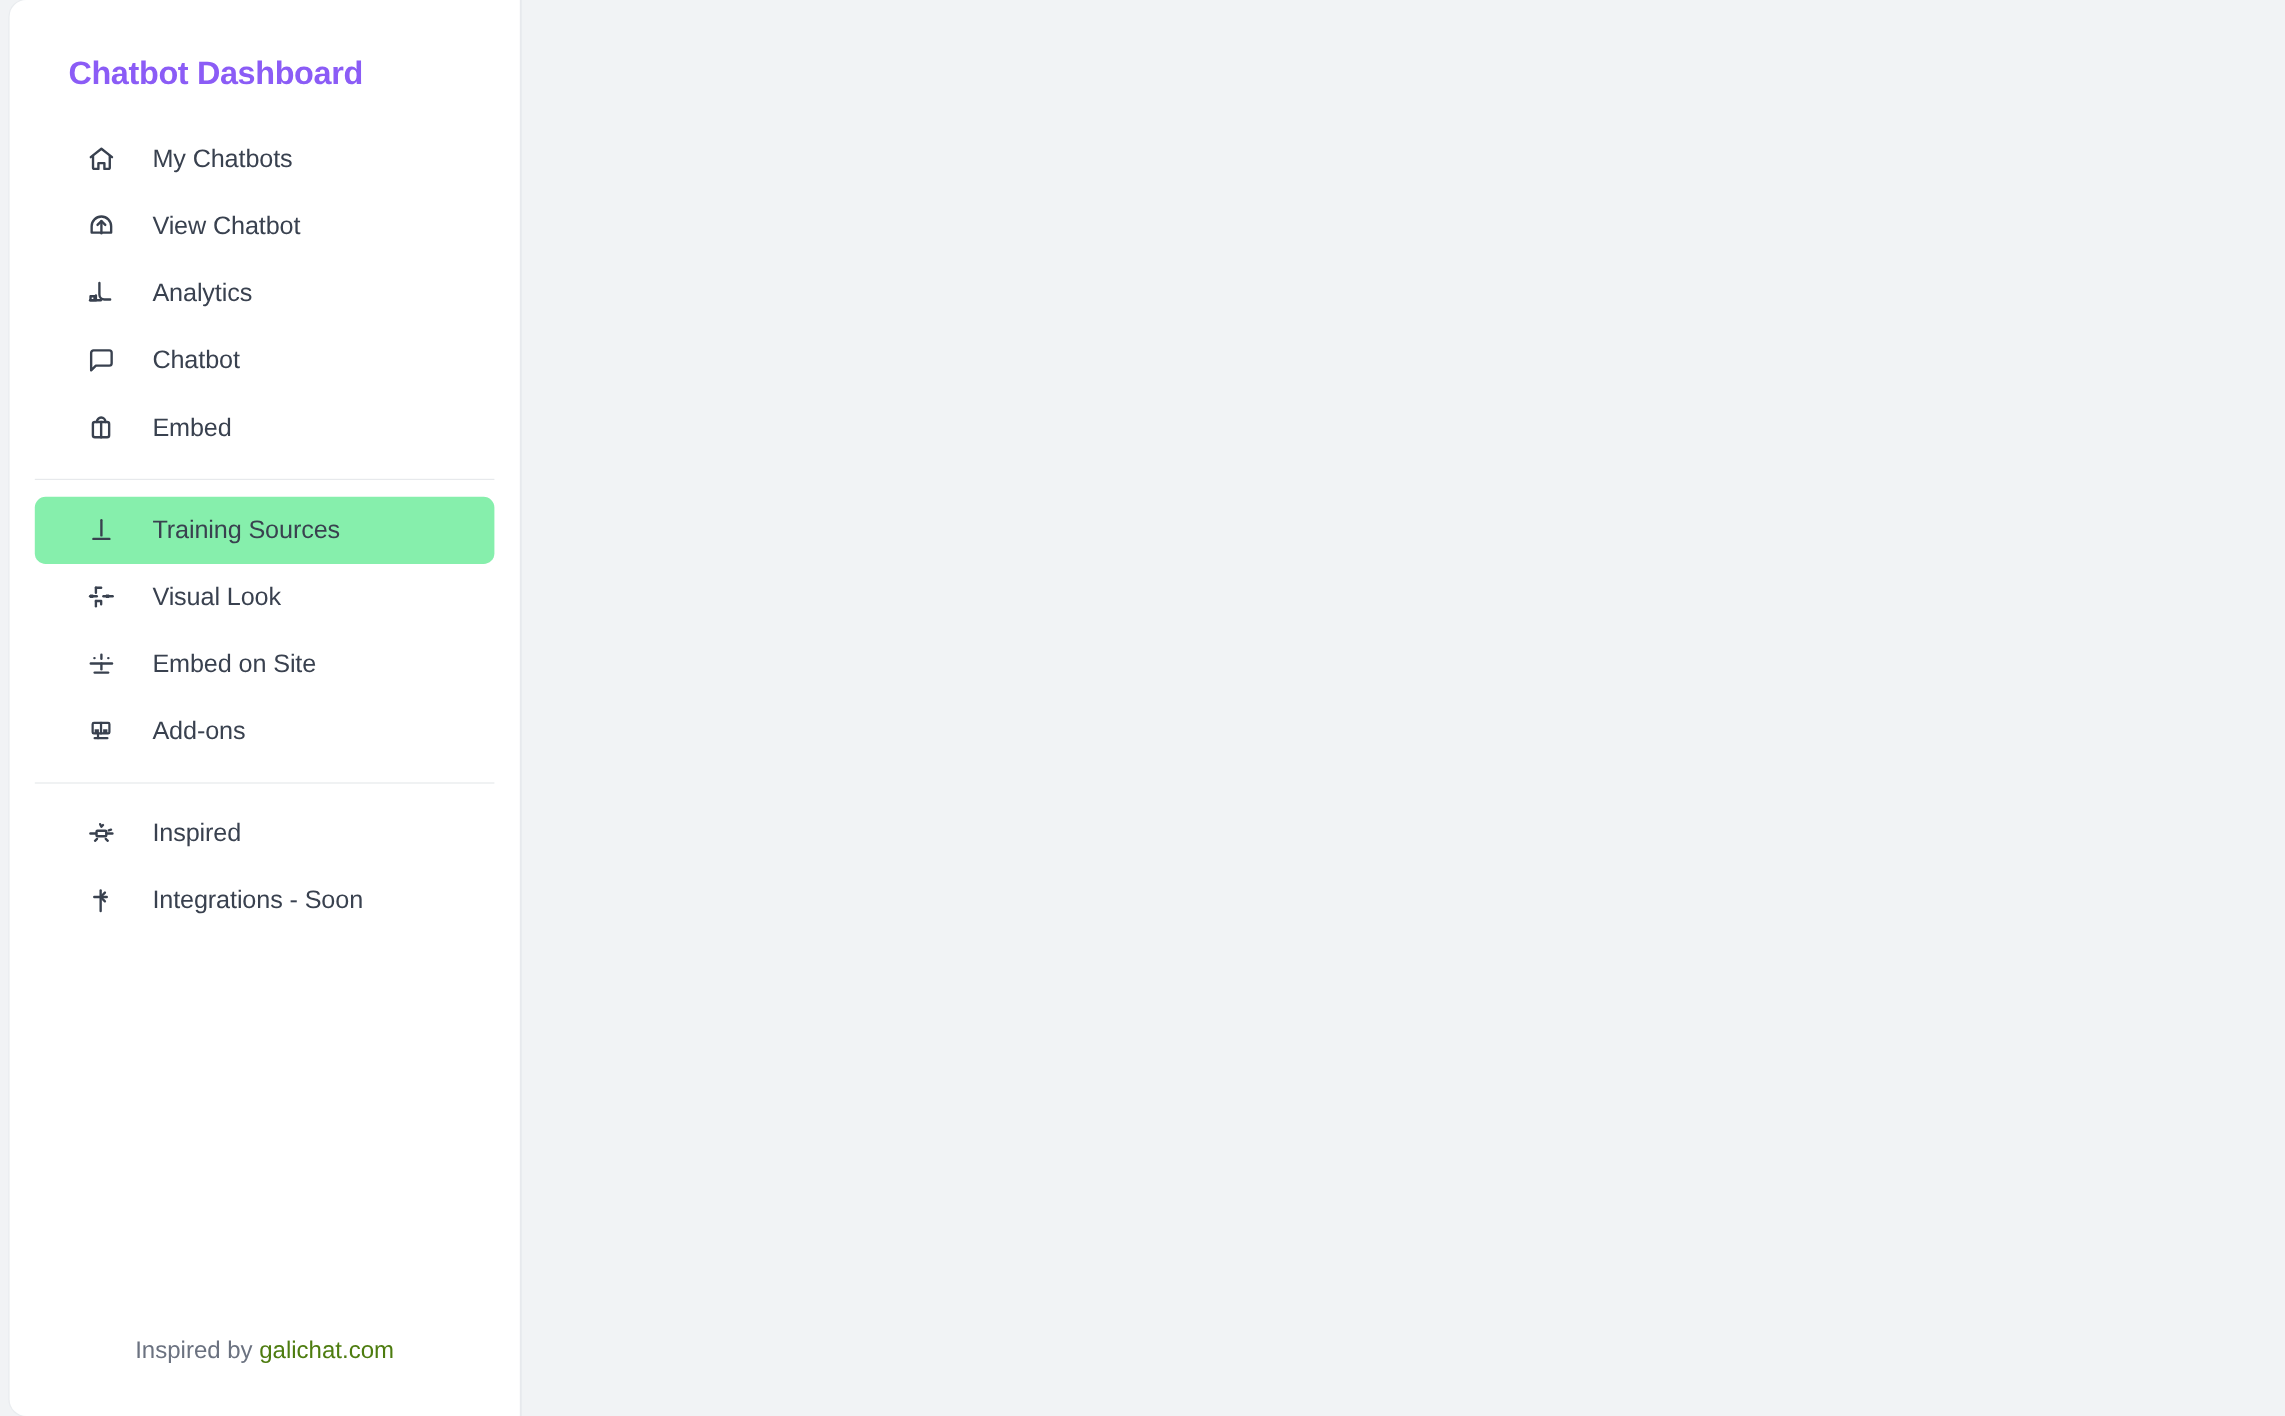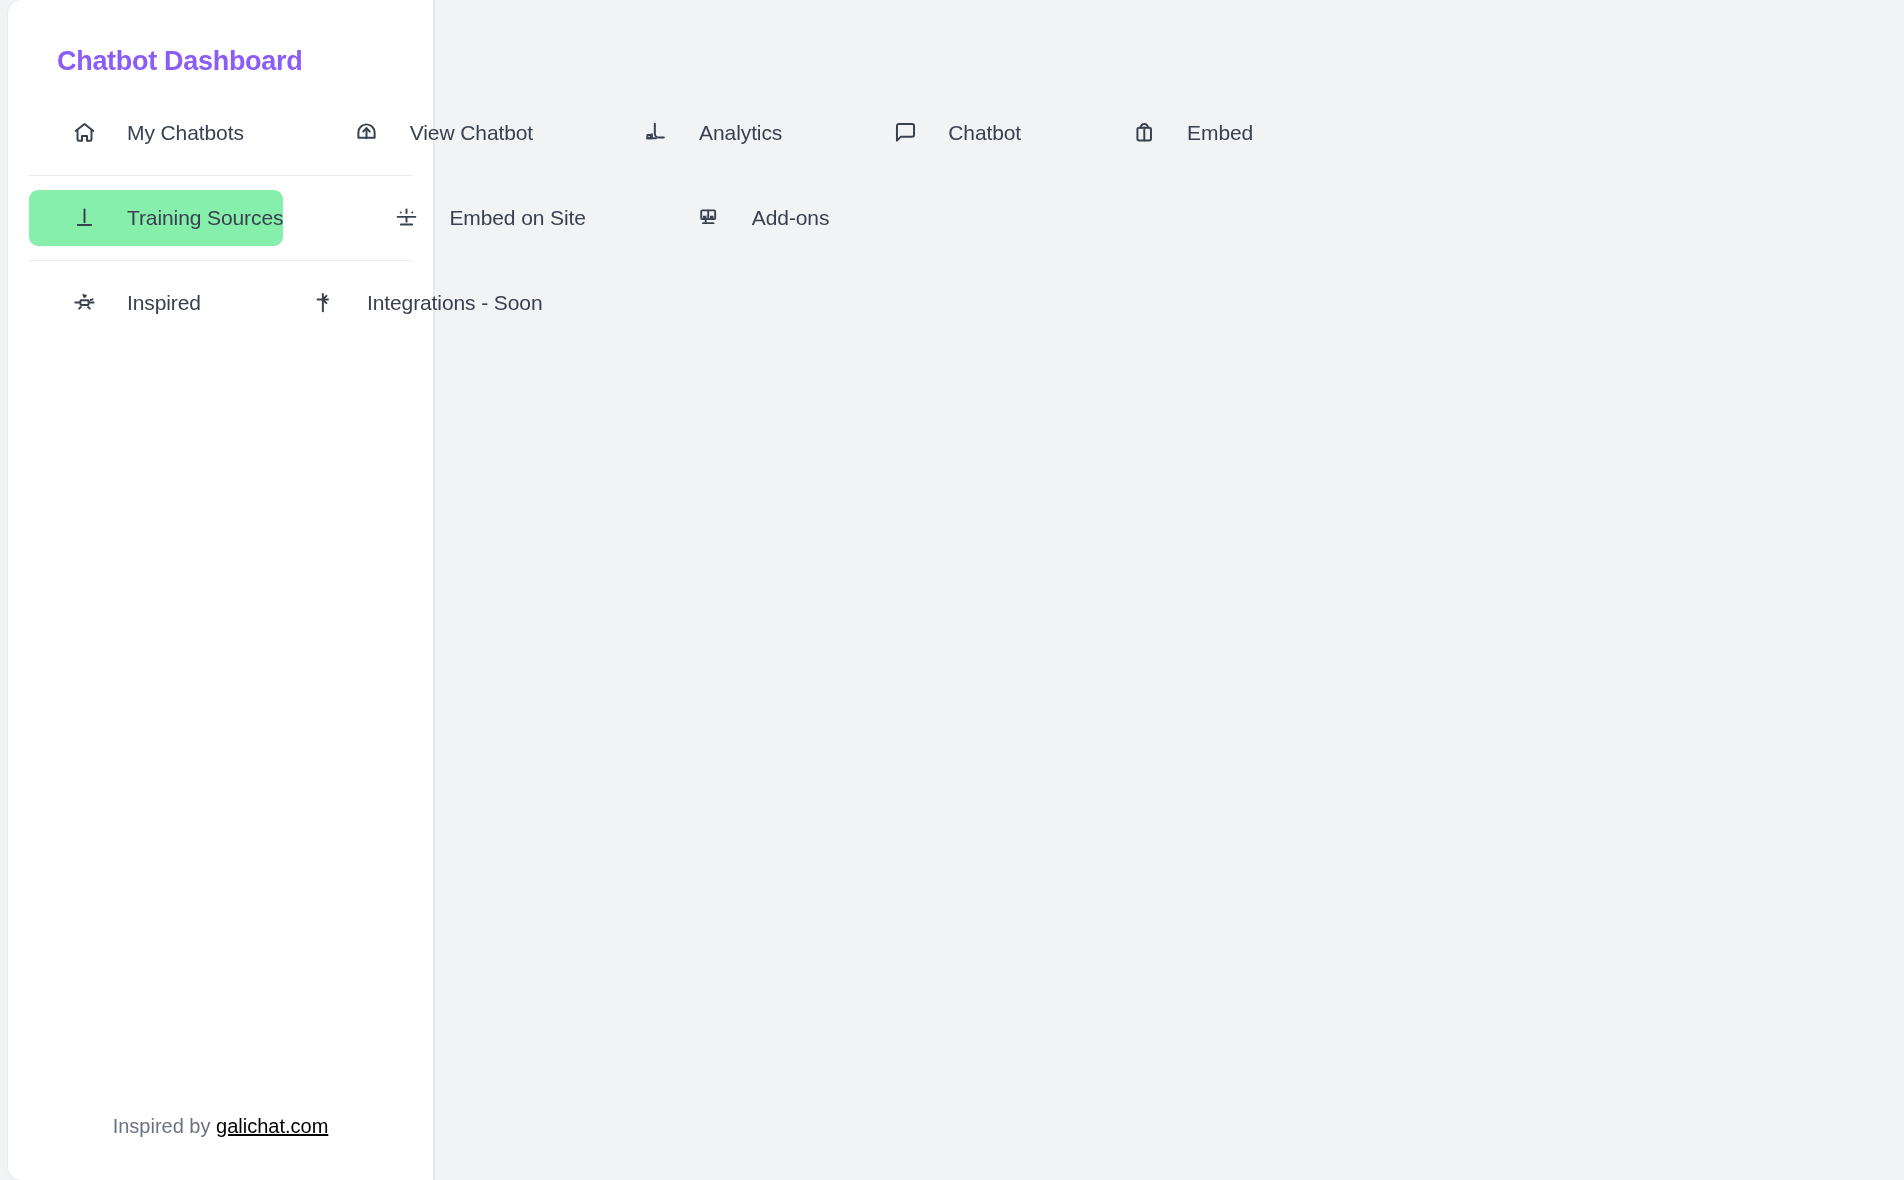--- a/index.html
+++ b/index.html
@@ -50,22 +50,21 @@
 
   .nav {
     margin-top: 28px;
     padding: 0 10px 0 10px;
     display: flex;
     flex-direction: column;
   }
 
   .nav-group {
     display: flex;
-    flex-direction: row;
-    gap: 46px;
+    flex-direction: column;
   }
 
   .nav-item {
     display: flex;
     align-items: center;
     height: 56px;
     padding-left: 42px;
     margin: 0 11px;
     border-radius: 9px;
     cursor: pointer;
@@ -111,22 +110,21 @@
 
   .sidebar-footer {
     padding: 0 0 42px 0;
     text-align: center;
     font-size: 20px;
     color: #6b7280;
     white-space: nowrap;
   }
 
   .footer-link {
-    color: #000000;
-    text-decoration: underline;
+    color: #4d7c0f;
     cursor: pointer;
   }
 
   
   .main {
     flex: 1 1 auto;
     height: 1180px;
     background: #f1f3f5;
   }
 </style>
@@ -204,20 +202,35 @@
         <a class="nav-item active">
           <span class="nav-icon">
             <svg viewBox="0 0 24 24" fill="none" stroke="currentColor" stroke-width="1.9" stroke-linecap="round" stroke-linejoin="round">
               <path d="M12 4.3v12.2"></path>
               <path d="M5.6 19.3h12.8"></path>
             </svg>
           </span>
           <span class="nav-label">Training Sources</span>
         </a>
 
+        <a class="nav-item">
+          <span class="nav-icon">
+            <svg viewBox="0 0 24 24" fill="none" stroke="currentColor" stroke-width="1.9" stroke-linecap="round" stroke-linejoin="round">
+              <path d="M7.6 4.6v4"></path>
+              <path d="M7.6 4.6h4.2"></path>
+              <path d="M2.9 11.4h5.4"></path>
+              <path d="M13.6 11.4h7.4"></path>
+              <rect x="2.9" y="10" width="2.6" height="2.8" fill="currentColor" stroke="none"></rect>
+              <rect x="15.6" y="10" width="2.6" height="2.8" fill="currentColor" stroke="none"></rect>
+              <path d="M7.6 15.2h4.2v2.6"></path>
+              <path d="M7.6 15.2v4.2"></path>
+            </svg>
+          </span>
+          <span class="nav-label">Visual Look</span>
+        </a>
 
         <a class="nav-item">
           <span class="nav-icon">
             <svg viewBox="0 0 24 24" fill="none" stroke="currentColor" stroke-width="1.9" stroke-linecap="round" stroke-linejoin="round">
               <path d="M12 4.4v3.2"></path>
               <path d="M6.4 7.1h.1"></path>
               <path d="M17.5 7.1h.1"></path>
               <path d="M3.5 11.4h17"></path>
               <path d="M12 11.4v4.6"></path>
               <path d="M6.6 18.7h10.8"></path>

